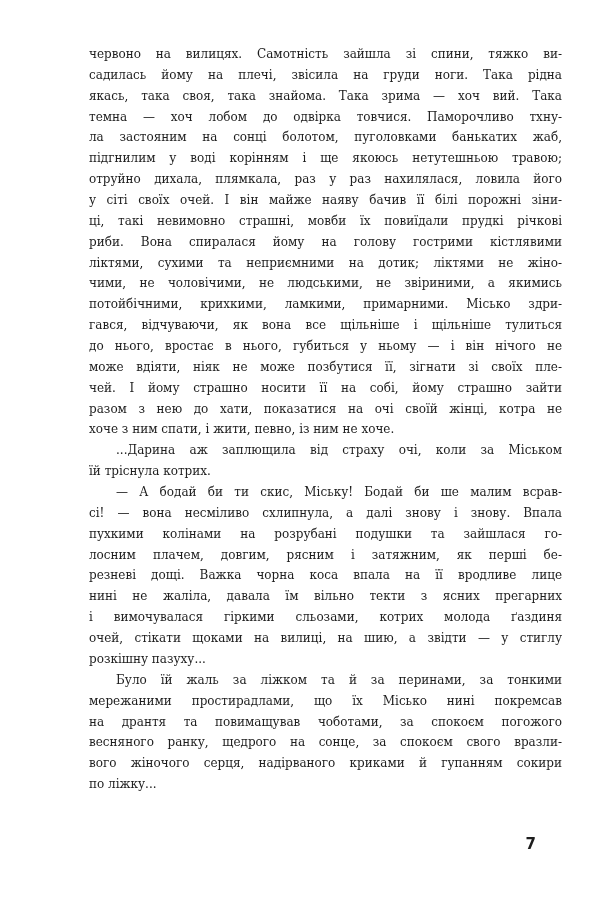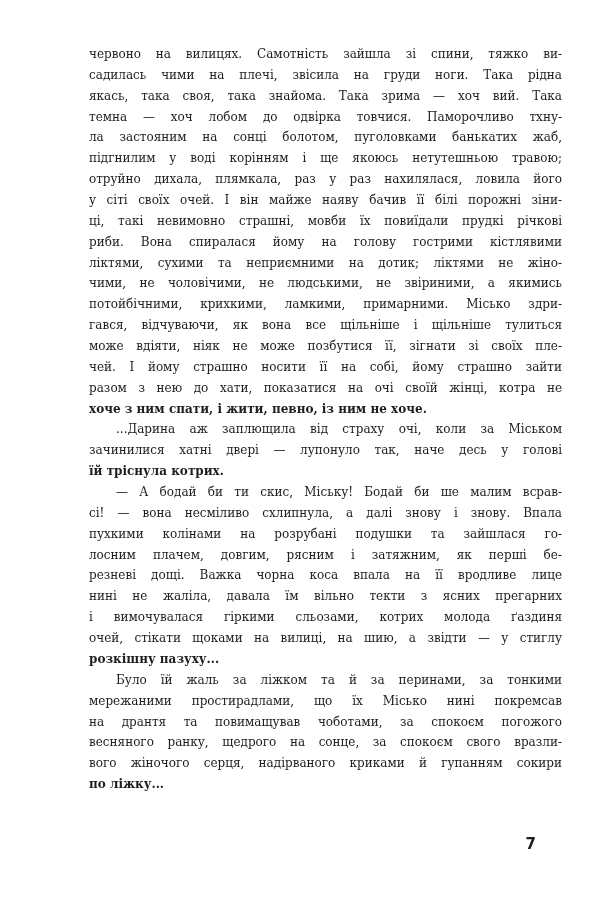--- a/index.html
+++ b/index.html
@@ -34,21 +34,20 @@
     overflow: hidden;
     margin-left: 48px;
   }
   .line.just {
     text-align: justify;
     text-align-last: justify;
   }
   .line.last {
     text-align: left;
     text-align-last: left;
-    font-weight: bold;
   }
   .line.indent {
     text-indent: 27px;
   }
   .page-number {
     position: absolute;
     left: 41px;
     top: 835px;
     width: 521px;
     box-sizing: border-box;
@@ -60,41 +59,41 @@
     color: #1d1d1d;
   }
 </style>
 </head>
 <body>
 
 <div class="page">
   <div class="text-block">
       <div class="para">
         <div class="line just">червоно на вилицях. Самотність зайшла зі спини, тяжко ви-</div>
-        <div class="line just">садилась чими на плечі, звісила на груди ноги. Така рідна</div>
+        <div class="line just">садилась йому на плечі, звісила на груди ноги. Така рідна</div>
         <div class="line just">якась, така своя, така знайома. Така зрима — хоч вий. Така</div>
         <div class="line just">темна — хоч лобом до одвірка товчися. Паморочливо тхну-</div>
         <div class="line just">ла застояним на сонці болотом, пуголовками банькатих жаб,</div>
         <div class="line just">підгнилим у воді корінням і ще якоюсь нетутешньою травою;</div>
         <div class="line just">отруйно дихала, плямкала, раз у раз нахилялася, ловила його</div>
         <div class="line just">у сіті своїх очей. І він майже наяву бачив її білі порожні зіни-</div>
         <div class="line just">ці, такі невимовно страшні, мовби їх повиїдали прудкі річкові</div>
         <div class="line just">риби. Вона спиралася йому на голову гострими кістлявими</div>
         <div class="line just">ліктями, сухими та неприємними на дотик; ліктями не жіно-</div>
         <div class="line just">чими, не чоловічими, не людськими, не звіриними, а якимись</div>
         <div class="line just">потойбічними, крихкими, ламкими, примарними. Місько здри-</div>
         <div class="line just">гався, відчуваючи, як вона все щільніше і щільніше тулиться</div>
+        <div class="line just">до нього, вростає в нього, губиться у ньому — і він нічого не</div>
         <div class="line just">може вдіяти, ніяк не може позбутися її, зігнати зі своїх пле-</div>
         <div class="line just">чей. І йому страшно носити її на собі, йому страшно зайти</div>
         <div class="line just">разом з нею до хати, показатися на очі своїй жінці, котра не</div>
         <div class="line last">хоче з ним спати, і жити, певно, із ним не хоче.</div>
       </div>
       <div class="para">
         <div class="line just indent">...Дарина аж заплющила від страху очі, коли за Міськом</div>
-        <div class="line just">зачинилися хатні двері — лупонуло так, наче десь у голові</div>
         <div class="line last">їй тріснула котрих.</div>
       </div>
       <div class="para">
         <div class="line just indent">— А бодай би ти скис, Міську! Бодай би ше малим всрав-</div>
         <div class="line just">сі! — вона несміливо схлипнула, а далі знову і знову. Впала</div>
         <div class="line just">пухкими колінами на розрубані подушки та зайшлася го-</div>
         <div class="line just">лосним плачем, довгим, рясним і затяжним, як перші бе-</div>
         <div class="line just">резневі дощі. Важка чорна коса впала на її вродливе лице</div>
         <div class="line just">нині не жаліла, давала їм вільно текти з ясних прегарних</div>
         <div class="line just">і вимочувалася гіркими сльозами, котрих молода ґаздиня</div>

